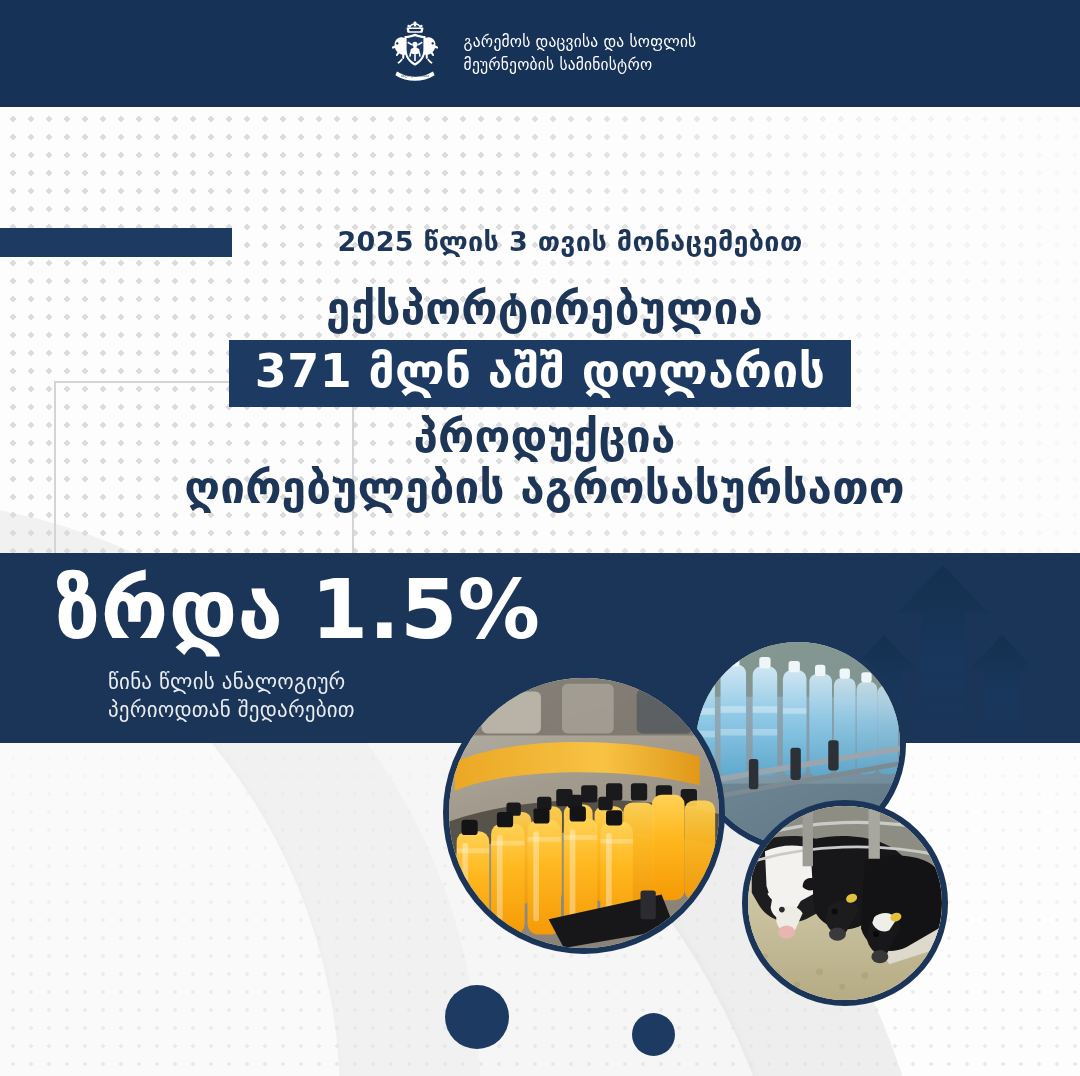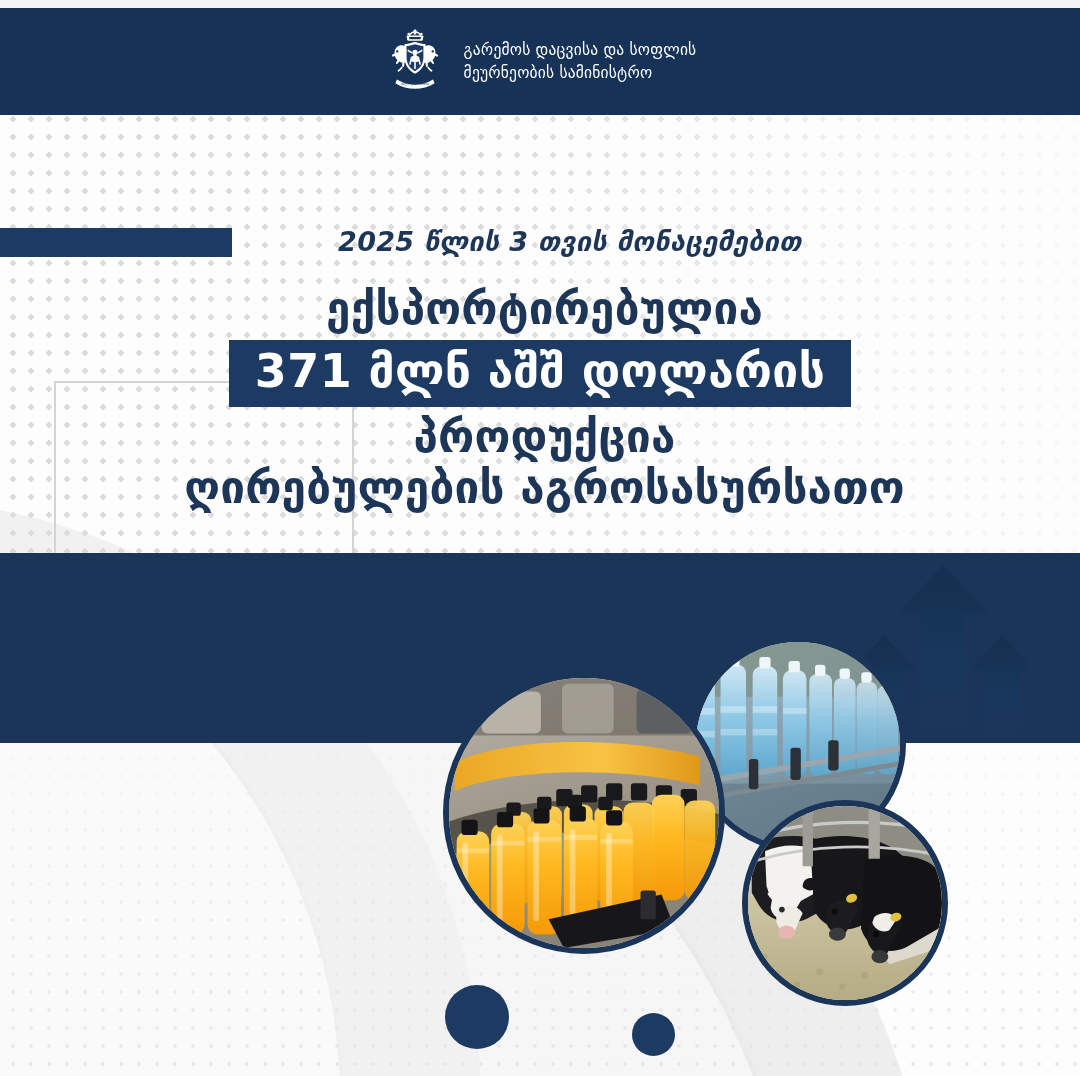--- a/index.html
+++ b/index.html
@@ -91,21 +91,20 @@
   
   .header {
     position: absolute;
     left: 0; top: 0;
     width: 1080px; height: 107px;
     background: #163257;
     display: flex;
     align-items: center;
     justify-content: center;
     gap: 18px;
-    margin-top: 8px;
   }
   .crest { width: 62px; height: 72px; display: block; }
   .ministry-name {
     color: #ffffff;
     font-size: 15.5px;
     line-height: 1.45;
     letter-spacing: 0.2px;
     font-weight: 400;
     white-space: pre-line;
   }
@@ -120,21 +119,20 @@
   .date-line {
     position: absolute;
     left: 0; top: 226px;
     width: 1080px;
     text-align: center;
     color: #1d3557;
     font-size: 27px;
     font-weight: 700;
     letter-spacing: 0.3px;
     padding-left: 60px;
-    font-style: italic;
   }
 
   
   .headline {
     position: absolute;
     left: 0; top: 283px;
     width: 1080px;
     text-align: center;
     color: #1d3557;
   }
@@ -268,20 +266,25 @@
   <div class="date-line">2025 წლის 3 თვის მონაცემებით</div>
 
   <div class="headline">
     <div class="h-line">ექსპორტირებულია</div>
     <div><span class="h-line-hl">371 მლნ აშშ დოლარის</span></div>
     <div class="h-line">პროდუქცია</div>
     <div class="h-line">ღირებულების აგროსასურსათო</div>
   </div>
 
   <div class="growth-band">
+    <div class="growth-value">
+      <span>ზრდა</span><span class="pct">&nbsp;</span><span>1.5%</span>
+    </div>
+    <div class="growth-sub">წინა წლის ანალოგიურ
+პერიოდთან შედარებით</div>
 
     <div class="arrows">
       <svg viewBox="0 0 170 180" width="170" height="180" aria-hidden="true">
         <defs>
           <linearGradient id="agrad" x1="0" y1="0" x2="0" y2="1">
             <stop offset="0%" stop-color="#14304f"></stop>
             <stop offset="55%" stop-color="#18375c"></stop>
             <stop offset="100%" stop-color="#1b3559"></stop>
           </linearGradient>
         </defs>

